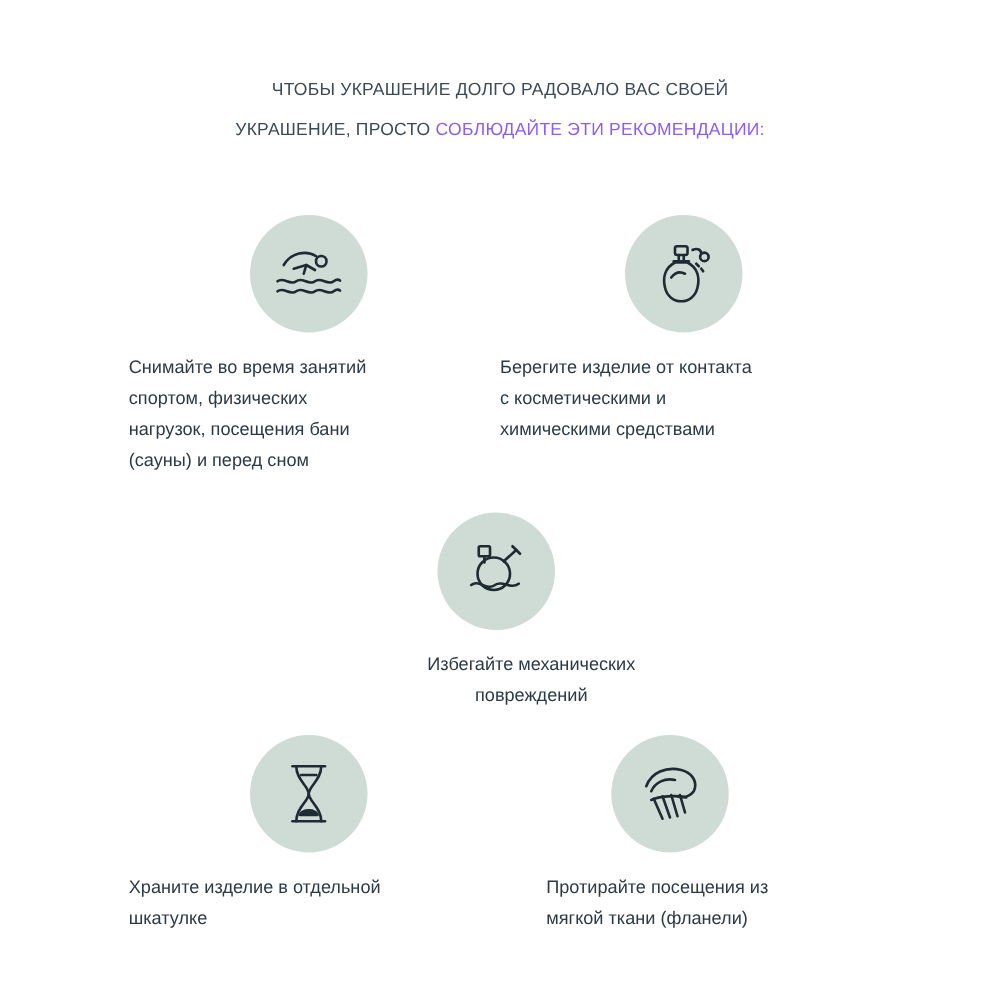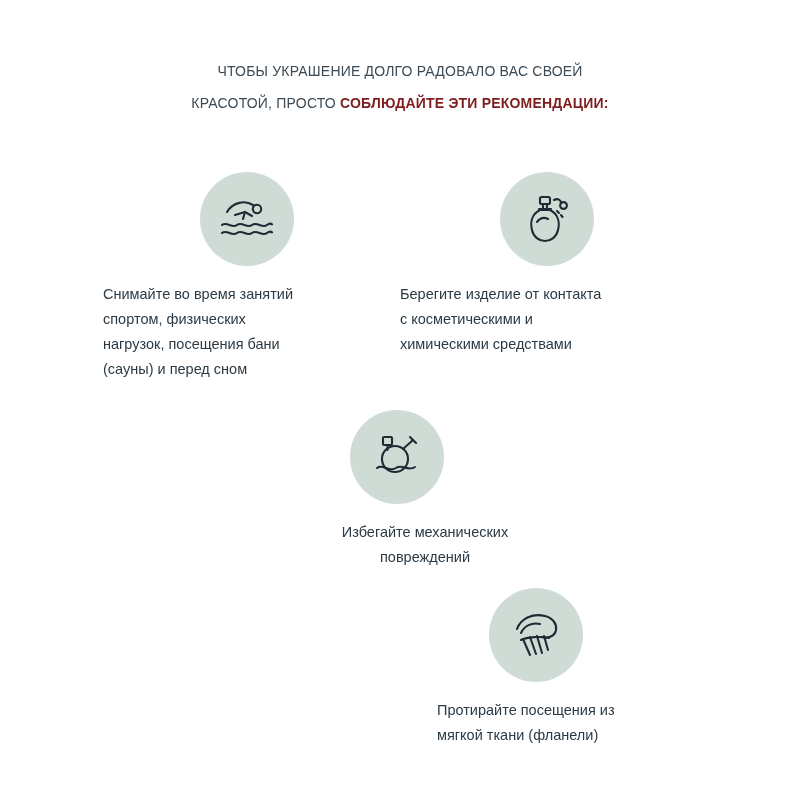--- a/index.html
+++ b/index.html
@@ -33,22 +33,22 @@
     line-height: 32px;
     letter-spacing: 0.2px;
     color: #3b4a55;
     font-weight: 500;
   }
   .heading .line {
     display: block;
     white-space: nowrap;
   }
   .heading .strong {
-    font-weight: 700;
-    color: #7f1d1d;
+    font-weight: 400;
+    color: #8b5cf6;
     text-align: center;
   }
 
   
   .item {
     position: absolute;
   }
   .circle {
     width: 94px;
     height: 94px;
@@ -87,21 +87,21 @@
   #item-wipe    { top: 588px; left: 437px; width: 290px; }
   #item-wipe .circle    { margin-left: 52px; }
 </style>
 </head>
 <body>
 
 <div class="page">
 
   <div class="heading">
     <span class="line">ЧТОБЫ УКРАШЕНИЕ ДОЛГО РАДОВАЛО ВАС СВОЕЙ</span>
-    <span class="line"><span>КРАСОТОЙ, ПРОСТО </span><span class="strong">СОБЛЮДАЙТЕ ЭТИ РЕКОМЕНДАЦИИ:</span></span>
+    <span class="line"><span>УКРАШЕНИЕ, ПРОСТО </span><span class="strong">СОБЛЮДАЙТЕ ЭТИ РЕКОМЕНДАЦИИ:</span></span>
   </div>
 
   <div class="item" id="item-chem">
     <div class="circle">
       <span>
         <svg width="48" height="56" viewBox="0 0 48 56" fill="none" stroke="#1f2b33" stroke-width="2.1" stroke-linecap="round" stroke-linejoin="round">
           <rect x="17" y="6" width="10" height="7" rx="1.6"></rect>
           <path d="M20 13 L20 18"></path>
           <path d="M24 13 L24 18"></path>
           <path d="M16 18 L28 18"></path>
@@ -148,20 +148,36 @@
           <path d="M34 17 L44 8"></path>
           <path d="M41 5 L47 11"></path>
           <path d="M8 36 C14 31, 20 41, 27 36 C33 31.5, 39 40, 46 35"></path>
         </svg>
       </span>
     </div>
     <div class="caption">Избегайте механических
 повреждений</div>
   </div>
 
+  <div class="item" id="item-store">
+    <div class="circle">
+      <span>
+        <svg width="42" height="54" viewBox="0 0 42 54" fill="none" stroke="#1f2b33" stroke-width="2.1" stroke-linecap="round" stroke-linejoin="round">
+          <path d="M8 5 L34 5"></path>
+          <path d="M8 49 L34 49"></path>
+          <path d="M11 5 C11 16, 21 21, 21 27 C21 33, 11 38, 11 49"></path>
+          <path d="M31 5 C31 16, 21 21, 21 27 C21 33, 31 38, 31 49"></path>
+          <path d="M14 44 C16 39, 26 39, 28 44 Z" fill="#1f2b33"></path>
+          <path d="M15 12 L27 12"></path>
+        </svg>
+      </span>
+    </div>
+    <div class="caption">Храните изделие в отдельной
+шкатулке</div>
+  </div>
 
   <div class="item" id="item-wipe">
     <div class="circle">
       <span>
         <svg width="50" height="52" viewBox="0 0 50 52" fill="none" stroke="#1f2b33" stroke-width="2.1" stroke-linecap="round" stroke-linejoin="round">
           <path d="M6 20 C10 9, 22 4, 34 7 C42 9, 46 15, 45 21 C44 27, 37 30, 31 28"></path>
           <path d="M10 24 C13 17, 21 13, 29 15"></path>
           <path d="M12 30 L19 46"></path>
           <path d="M19 28 L25 45"></path>
           <path d="M26 27 L31 44"></path>

